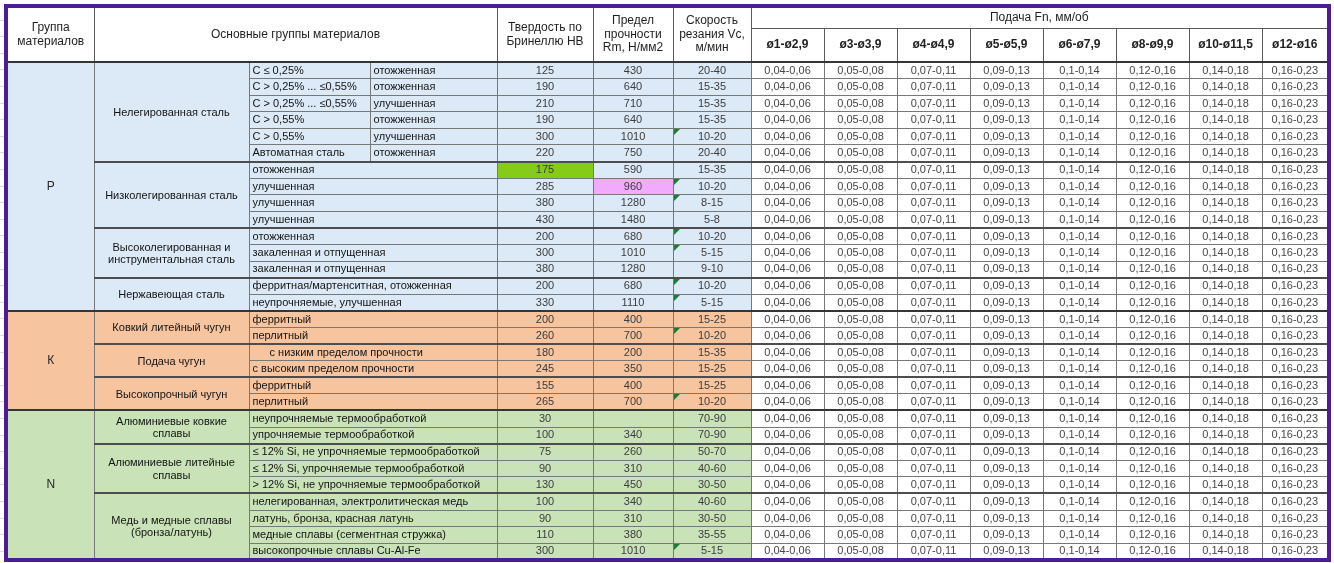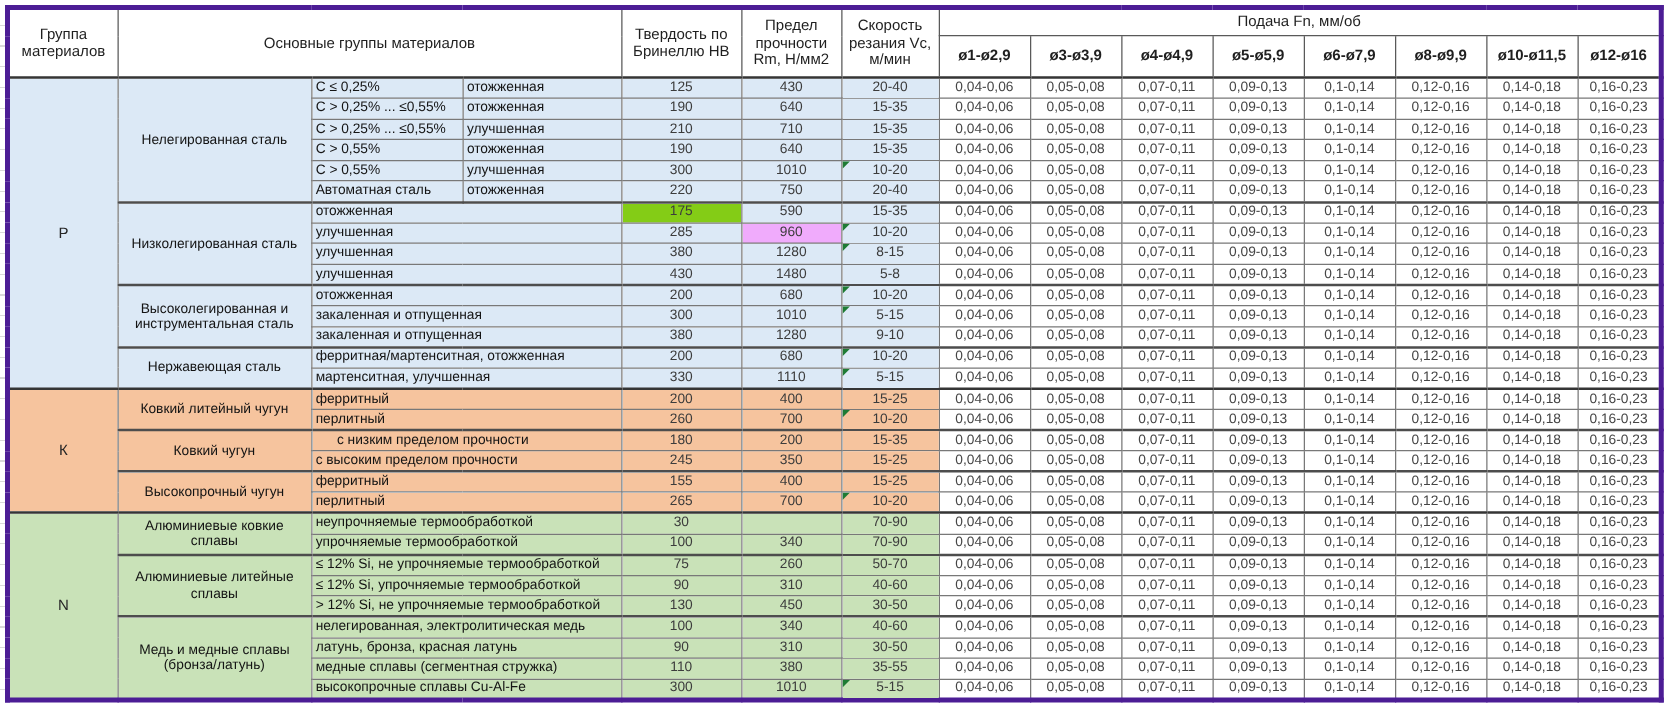--- a/index.html
+++ b/index.html
@@ -270,21 +270,21 @@
         <td class="num feed">0,04-0,06</td>
         <td class="num feed">0,05-0,08</td>
         <td class="num feed">0,07-0,11</td>
         <td class="num feed">0,09-0,13</td>
         <td class="num feed">0,1-0,14</td>
         <td class="num feed">0,12-0,16</td>
         <td class="num feed">0,14-0,18</td>
         <td class="num feed">0,16-0,23</td>
       </tr>
       <tr class="data-row">
-        <td class="det" colspan="2" style="background: rgb(220, 233, 246);">мартенситная, улучшенная</td>
+        <td class="det" colspan="2" style="background: rgb(220, 233, 246);">неупрочняемые, улучшенная</td>
         <td class="num" style="background: rgb(220, 233, 246);">330</td>
         <td class="num" style="background: rgb(220, 233, 246);">1110</td>
         <td class="num vc" style="background: rgb(220, 233, 246);">5-15<span class="tri"></span></td>
         <td class="num feed">0,04-0,06</td>
         <td class="num feed">0,05-0,08</td>
         <td class="num feed">0,07-0,11</td>
         <td class="num feed">0,09-0,13</td>
         <td class="num feed">0,1-0,14</td>
         <td class="num feed">0,12-0,16</td>
         <td class="num feed">0,14-0,18</td>
@@ -314,21 +314,21 @@
         <td class="num feed">0,04-0,06</td>
         <td class="num feed">0,05-0,08</td>
         <td class="num feed">0,07-0,11</td>
         <td class="num feed">0,09-0,13</td>
         <td class="num feed">0,1-0,14</td>
         <td class="num feed">0,12-0,16</td>
         <td class="num feed">0,14-0,18</td>
         <td class="num feed">0,16-0,23</td>
       </tr>
       <tr class="data-row sub-start">
-        <td rowspan="2" class="sub" style="background: rgb(246, 196, 158);">Ковкий чугун</td>
+        <td rowspan="2" class="sub" style="background: rgb(246, 196, 158);">Подача чугун</td>
         <td class="det" colspan="2" style="background: rgb(246, 196, 158); padding-left: 20px;">с низким пределом прочности</td>
         <td class="num" style="background: rgb(246, 196, 158);">180</td>
         <td class="num" style="background: rgb(246, 196, 158);">200</td>
         <td class="num vc" style="background: rgb(246, 196, 158);">15-35</td>
         <td class="num feed">0,04-0,06</td>
         <td class="num feed">0,05-0,08</td>
         <td class="num feed">0,07-0,11</td>
         <td class="num feed">0,09-0,13</td>
         <td class="num feed">0,1-0,14</td>
         <td class="num feed">0,12-0,16</td>

